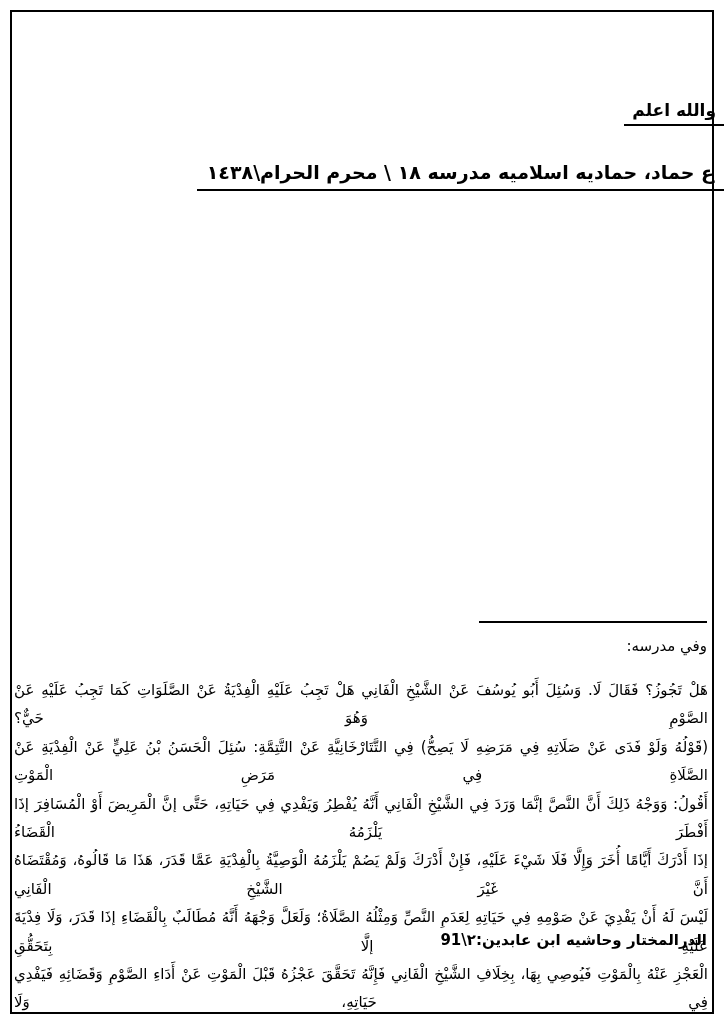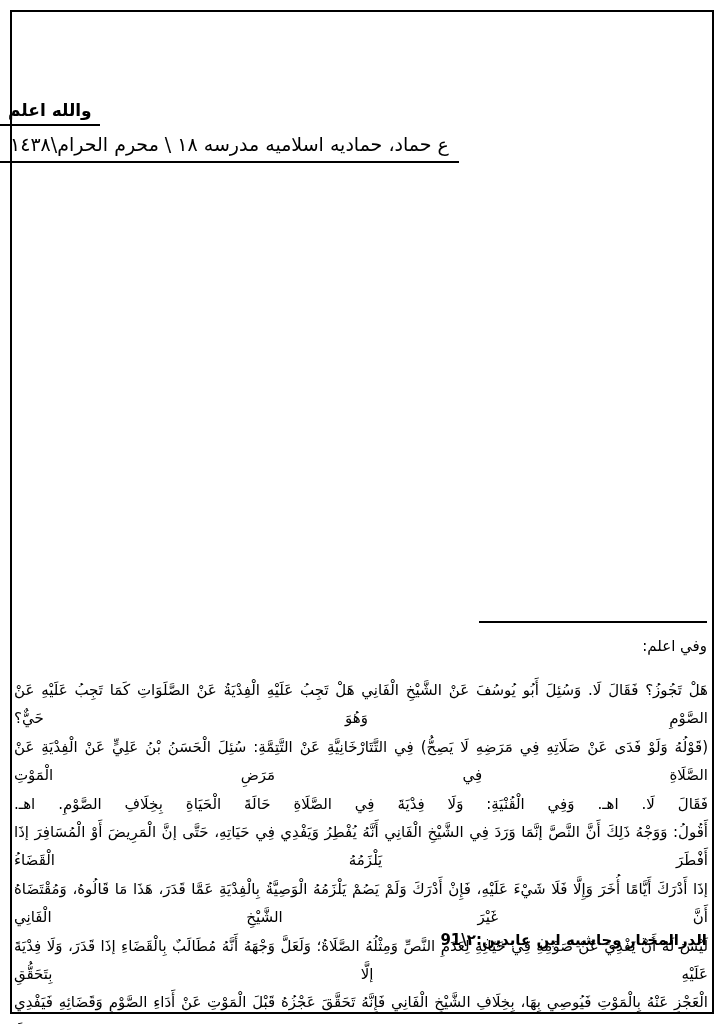--- a/index.html
+++ b/index.html
@@ -20,42 +20,43 @@
     position: absolute;
     top: 10px; left: 10px; right: 10px; bottom: 10px;
     border: 2px solid #000000;
     pointer-events: none;
   }
   .header {
     position: absolute;
     top: 100px;
     left: 0;
     right: 0;
-    text-align: left;
+    text-align: right;
     direction: rtl;
   }
   .header-line1 {
     display: inline-block;
     font-size: 17px;
     font-weight: bold;
     border-bottom: 2px solid #000000;
     padding: 0 8px 3px 8px;
     line-height: 1.25;
   }
   .header-line2-wrap {
     margin-top: 7px;
   }
   .header-line2 {
     display: inline-block;
     font-size: 19px;
-    font-weight: normal;
+    font-weight: bold;
     border-bottom: 2px solid #000000;
     padding: 0 10px 4px 10px;
     line-height: 1.25;
     letter-spacing: 0.5px;
+    margin-top: 28px;
   }
   .footnote-rule {
     position: absolute;
     top: 621px;
     right: 17px;
     width: 228px;
     border-top: 2px solid #000000;
   }
   .footnote-intro {
     position: absolute;
@@ -97,26 +98,25 @@
 
   <div class="header">
     <span class="header-line1">والله اعلم</span>
     <div class="header-line2-wrap">
       <span class="header-line2">ع حماد، حماديه اسلاميه مدرسه ١٨ \ محرم الحرام\١٤٣٨</span>
     </div>
   </div>
 
   <div class="footnote-rule"></div>
 
-  <div class="footnote-intro">وفي اعلم:</div>
+  <div class="footnote-intro">وفي مدرسه:</div>
 
   <div class="paragraph">
     <div class="para-line">هَلْ تَجُوزُ؟ فَقَالَ لَا. وَسُئِلَ أَبُو يُوسُفَ عَنْ الشَّيْخِ الْفَانِي هَلْ تَجِبُ عَلَيْهِ الْفِدْيَةُ عَنْ الصَّلَوَاتِ كَمَا تَجِبُ عَلَيْهِ عَنْ الصَّوْمِ وَهُوَ حَيٌّ؟</div>
     <div class="para-line">(قَوْلُهُ وَلَوْ فَدَى عَنْ صَلَاتِهِ فِي مَرَضِهِ لَا يَصِحُّ) فِي التَّتَارْخَانِيَّةِ عَنْ التَّتِمَّةِ: سُئِلَ الْحَسَنُ بْنُ عَلِيٍّ عَنْ الْفِدْيَةِ عَنْ الصَّلَاةِ فِي مَرَضِ الْمَوْتِ</div>
-    <div class="para-line">فَقَالَ لَا. اهـ. وَفِي الْقُنْيَةِ: وَلَا فِدْيَةَ فِي الصَّلَاةِ حَالَةَ الْحَيَاةِ بِخِلَافِ الصَّوْمِ. اهـ.</div>
     <div class="para-line">أَقُولُ: وَوَجْهُ ذَلِكَ أَنَّ النَّصَّ إنَّمَا وَرَدَ فِي الشَّيْخِ الْفَانِي أَنَّهُ يُفْطِرُ وَيَفْدِي فِي حَيَاتِهِ، حَتَّى إنَّ الْمَرِيضَ أَوْ الْمُسَافِرَ إذَا أَفْطَرَ يَلْزَمُهُ الْقَضَاءُ</div>
     <div class="para-line">إذَا أَدْرَكَ أَيَّامًا أُخَرَ وَإِلَّا فَلَا شَيْءَ عَلَيْهِ، فَإِنْ أَدْرَكَ وَلَمْ يَصُمْ يَلْزَمُهُ الْوَصِيَّةُ بِالْفِدْيَةِ عَمَّا قَدَرَ، هَذَا مَا قَالُوهُ، وَمُقْتَضَاهُ أَنَّ غَيْرَ الشَّيْخِ الْفَانِي</div>
     <div class="para-line">لَيْسَ لَهُ أَنْ يَفْدِيَ عَنْ صَوْمِهِ فِي حَيَاتِهِ لِعَدَمِ النَّصِّ وَمِثْلُهُ الصَّلَاةُ؛ وَلَعَلَّ وَجْهَهُ أَنَّهُ مُطَالَبٌ بِالْقَضَاءِ إذَا قَدَرَ، وَلَا فِدْيَةَ عَلَيْهِ إلَّا بِتَحَقُّقِ</div>
     <div class="para-line">الْعَجْزِ عَنْهُ بِالْمَوْتِ فَيُوصِي بِهَا، بِخِلَافِ الشَّيْخِ الْفَانِي فَإِنَّهُ تَحَقَّقَ عَجْزُهُ قَبْلَ الْمَوْتِ عَنْ أَدَاءِ الصَّوْمِ وَقَضَائِهِ فَيَفْدِي فِي حَيَاتِهِ، وَلَا</div>
 
   </div>
 
   <div class="source-line">الدرالمختار وحاشيه ابن عابدين:٢\91</div>
 </div>
 

